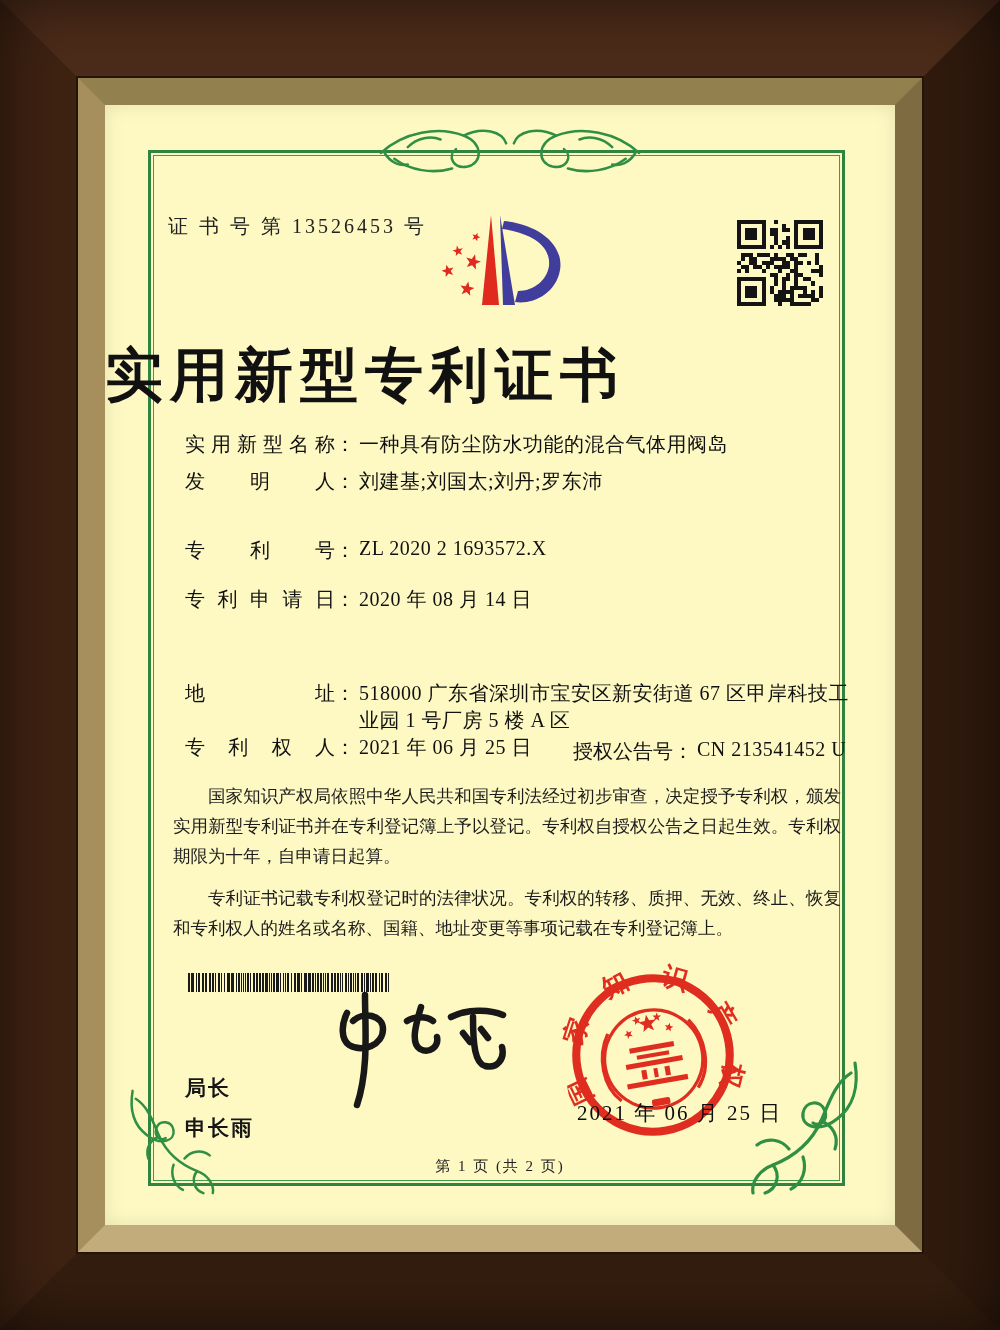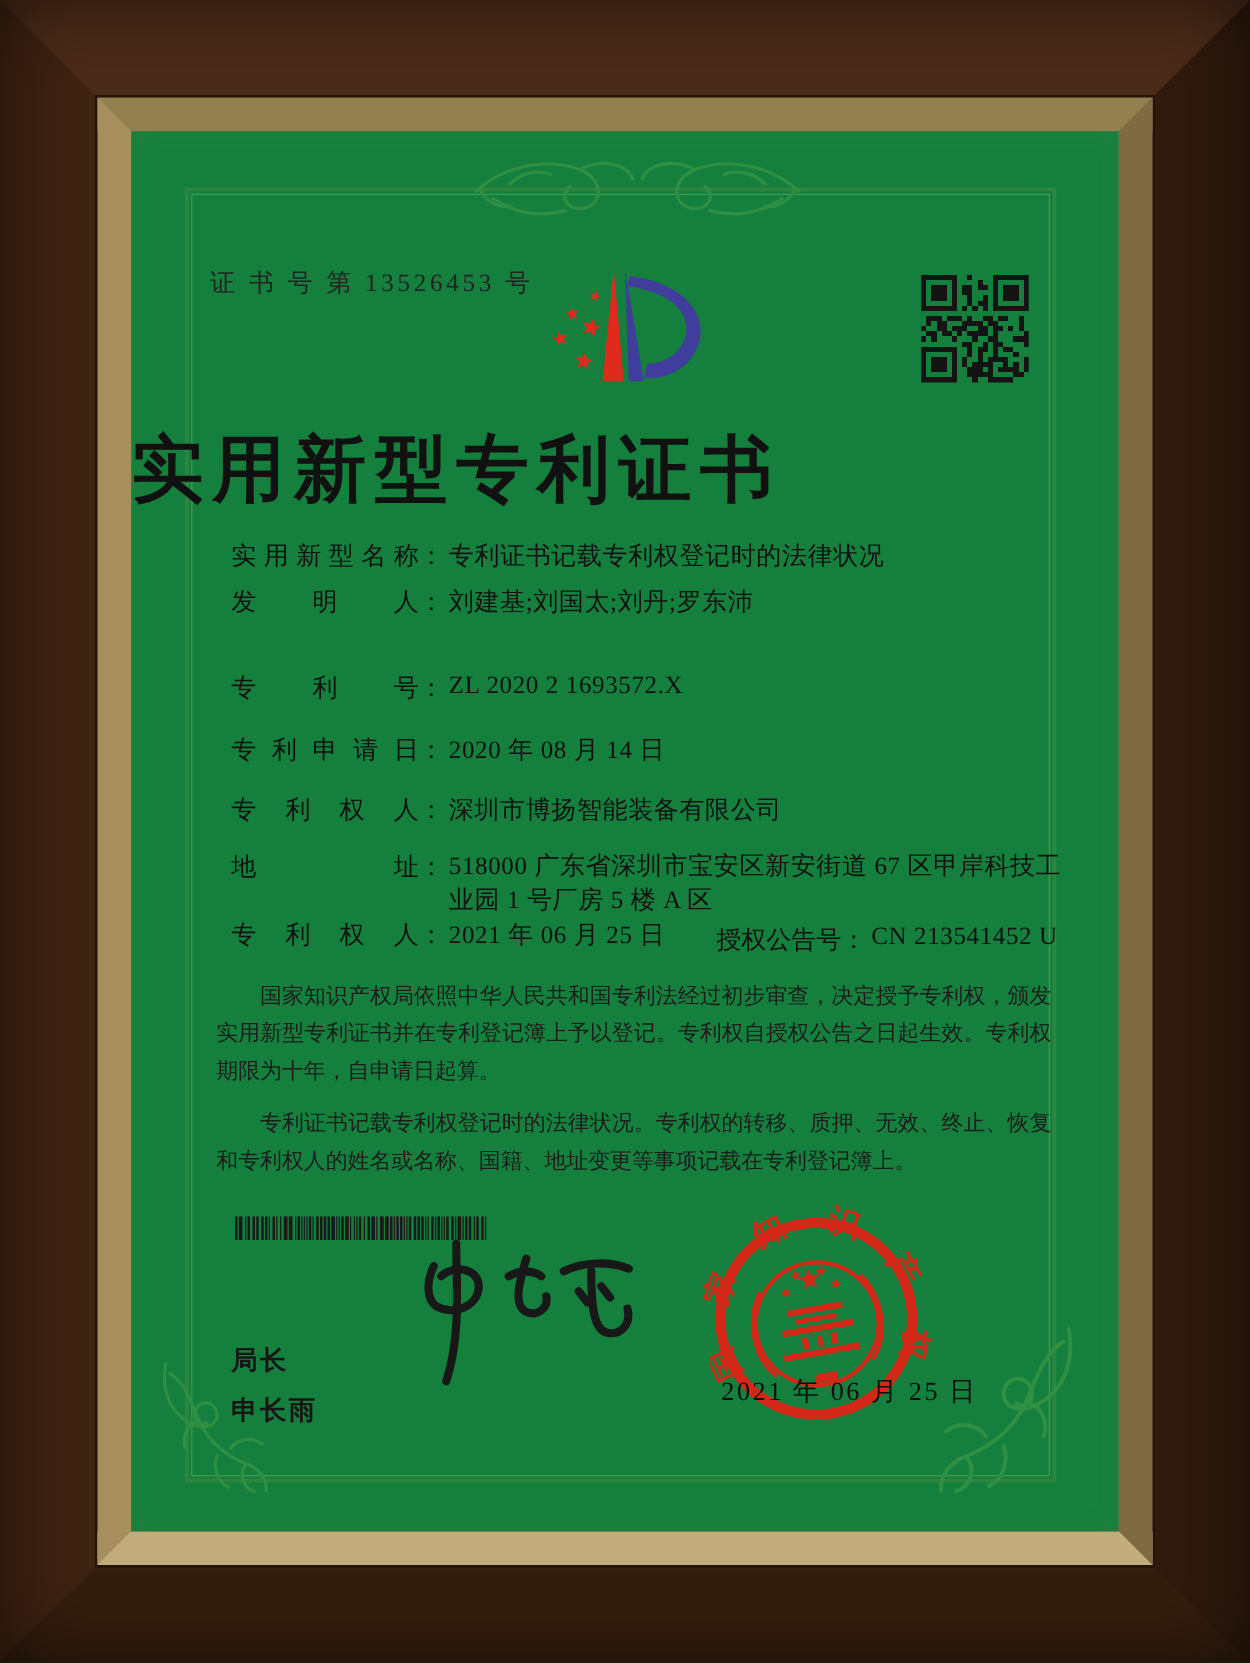--- a/index.html
+++ b/index.html
@@ -9,21 +9,21 @@
   .wood{position:absolute;inset:0;box-sizing:border-box;border:80px solid;
         border-color:#4b2b19 #2f1a0d #331d0e #3e2212;
         background:transparent;}
   .wood::after{content:"";position:absolute;inset:-80px;pointer-events:none;
         box-shadow:inset 0 0 60px rgba(0,0,0,.55);}
   .gold{position:absolute;inset:78px;box-sizing:border-box;border:27px solid;
         border-color:#93804f #7e6b41 #c2ac7c #a68f5c;
         box-shadow:inset 0 0 6px rgba(60,35,10,.55),0 0 0 2px #241307,
                    inset 0 0 0 2px #d9c897;}
   
-  .paper{position:absolute;inset:105px;background:#15803d;color:#1a1a1a;
+  .paper{position:absolute;inset:105px;background:#fef9c3;color:#1a1a1a;
          box-shadow:inset 0 0 18px rgba(110,115,80,.18);}
   .gborder{position:absolute;left:43px;top:45px;right:50px;bottom:39px;
            border:3px solid #2f8440;}
   .gborder .inner{position:absolute;inset:2px;border:1px solid #3f9a52;}
   .orn{position:absolute;color:#2f8f43;}
   
   .cert-no{position:absolute;left:63px;top:108px;font-size:20px;letter-spacing:3px;color:#222;}
   .title{position:absolute;left:0;right:0;top:232px;text-align:left;
          font-size:58px;font-weight:700;letter-spacing:7px;color:#111;}
   .row{position:absolute;left:80px;font-size:20px;white-space:nowrap;color:#111;}
@@ -348,33 +348,30 @@
           <rect x="14" y="20" width="1" height="1"></rect>
           <rect x="15" y="20" width="1" height="1"></rect>
           <rect x="16" y="20" width="1" height="1"></rect>
           <rect x="17" y="20" width="1" height="1"></rect>
         </g>
       </svg>
 
     <div class="title">实用新型专利证书</div>
 
     <div class="row" style="top:326px">
-      <span class="label">实用新型名称</span><span class="colon">：</span><span class="value">专利证书记载专利权登记时的法律状况</span>
+      <span class="label">实用新型名称</span><span class="colon">：</span><span class="value">一种具有防尘防水功能的混合气体用阀岛</span>
     </div>
     <div class="row" style="top:363px">
       <span class="label">发明人</span><span class="colon">：</span><span class="value">刘建基;刘国太;刘丹;罗东沛</span>
     </div>
     <div class="row" style="top:432px">
       <span class="label">专利号</span><span class="colon">：</span><span class="value">ZL 2020 2 1693572.X</span>
     </div>
     <div class="row" style="top:481px">
       <span class="label">专利申请日</span><span class="colon">：</span><span class="value">2020 年 08 月 14 日</span>
-    </div>
-    <div class="row" style="top:529px">
-      <span class="label">专利权人</span><span class="colon">：</span><span class="value">深圳市博扬智能装备有限公司</span>
     </div>
     <div class="row addr" style="top:575px">
       <span class="label">地址</span><span class="colon">：</span><span class="value">518000 广东省深圳市宝安区新安街道 67 区甲岸科技工业园 1 号厂房 5 楼 A 区</span>
     </div>
     <div class="row" style="top:629px">
       <span class="label">专利权人</span><span class="colon">：</span><span class="value">2021 年 06 月 25 日</span>
       <span class="pair2">
         <span>授权公告号</span><span class="colon">：</span><span class="value">CN 213541452 U</span>
       </span>
     </div>
@@ -499,14 +496,15 @@
           <rect x="74" y="101" width="5" height="9"></rect>
           <rect x="86" y="101" width="4" height="9"></rect>
           <rect x="97" y="101" width="5" height="9"></rect>
           <rect x="58" y="112" width="60" height="5"></rect>
           <rect x="79" y="131" width="18" height="7" rx="2"></rect>
         </g>
       </svg>
     </div>
     <div class="sealdate">2021 年 06 月 25 日</div>
 
+    <div class="footer">第 1 页 (共 2 页)</div>
   </div>
 </div>
 
 </body></html>

